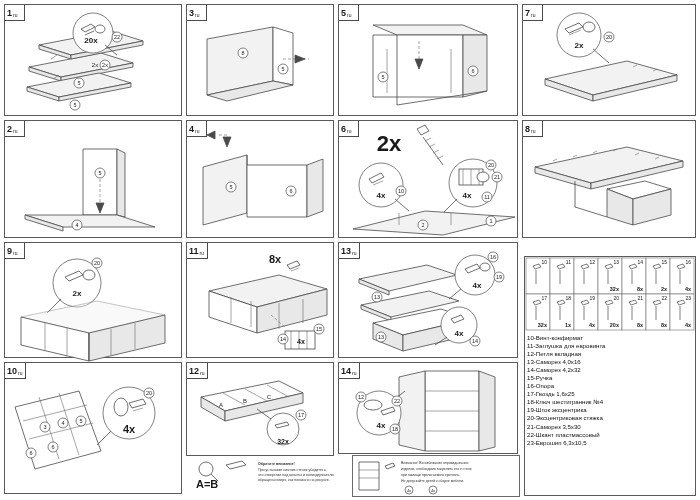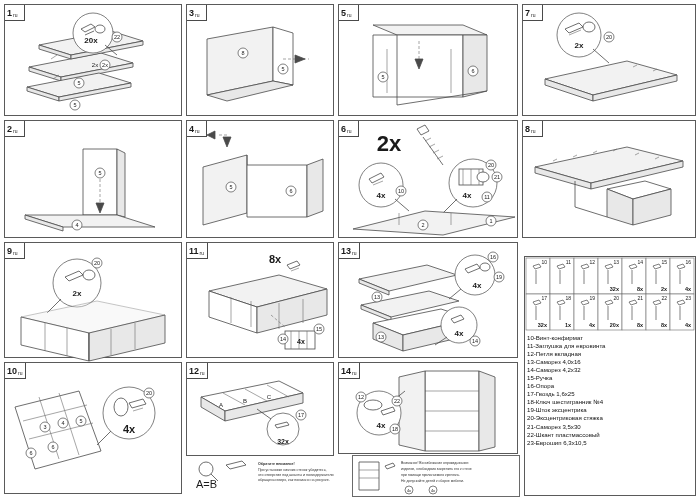--- a/index.html
+++ b/index.html
@@ -26,21 +26,21 @@
 
   
   #legend{position:absolute;left:524px;top:256px;width:172px;height:240px;border:1px solid #5a5a5a;background:#fff;box-sizing:border-box;}
   #legendgrid{position:absolute;left:526px;top:258px;width:168px;height:72px;}
   #legendlist{position:absolute;left:527px;top:334px;width:166px;height:160px;font-size:6.1px;line-height:8.05px;color:#111;}
   #legendlist div{white-space:nowrap;}
 
   
   #note{position:absolute;left:196px;top:459px;width:150px;height:36px;}
   .noteTxt{font-size:3.6px;fill:#333;font-family:"Liberation Sans",sans-serif;}
-  #abeq{position:absolute;left:196px;top:478px;font-size:11px;font-weight:normal;}
+  #abeq{position:absolute;left:196px;top:478px;font-size:11px;font-weight:bold;}
 
   #warn{position:absolute;left:352px;top:455px;width:168px;height:42px;border:1px solid #6a6a6a;box-sizing:border-box;}
   .warnTxt{font-size:3.5px;fill:#333;font-family:"Liberation Sans",sans-serif;}
 </style>
 </head>
 <body>
 
 <div id="sheet">
 
   <div class="panel" style="left:4px;top:4px;width:178px;height:112px;">

